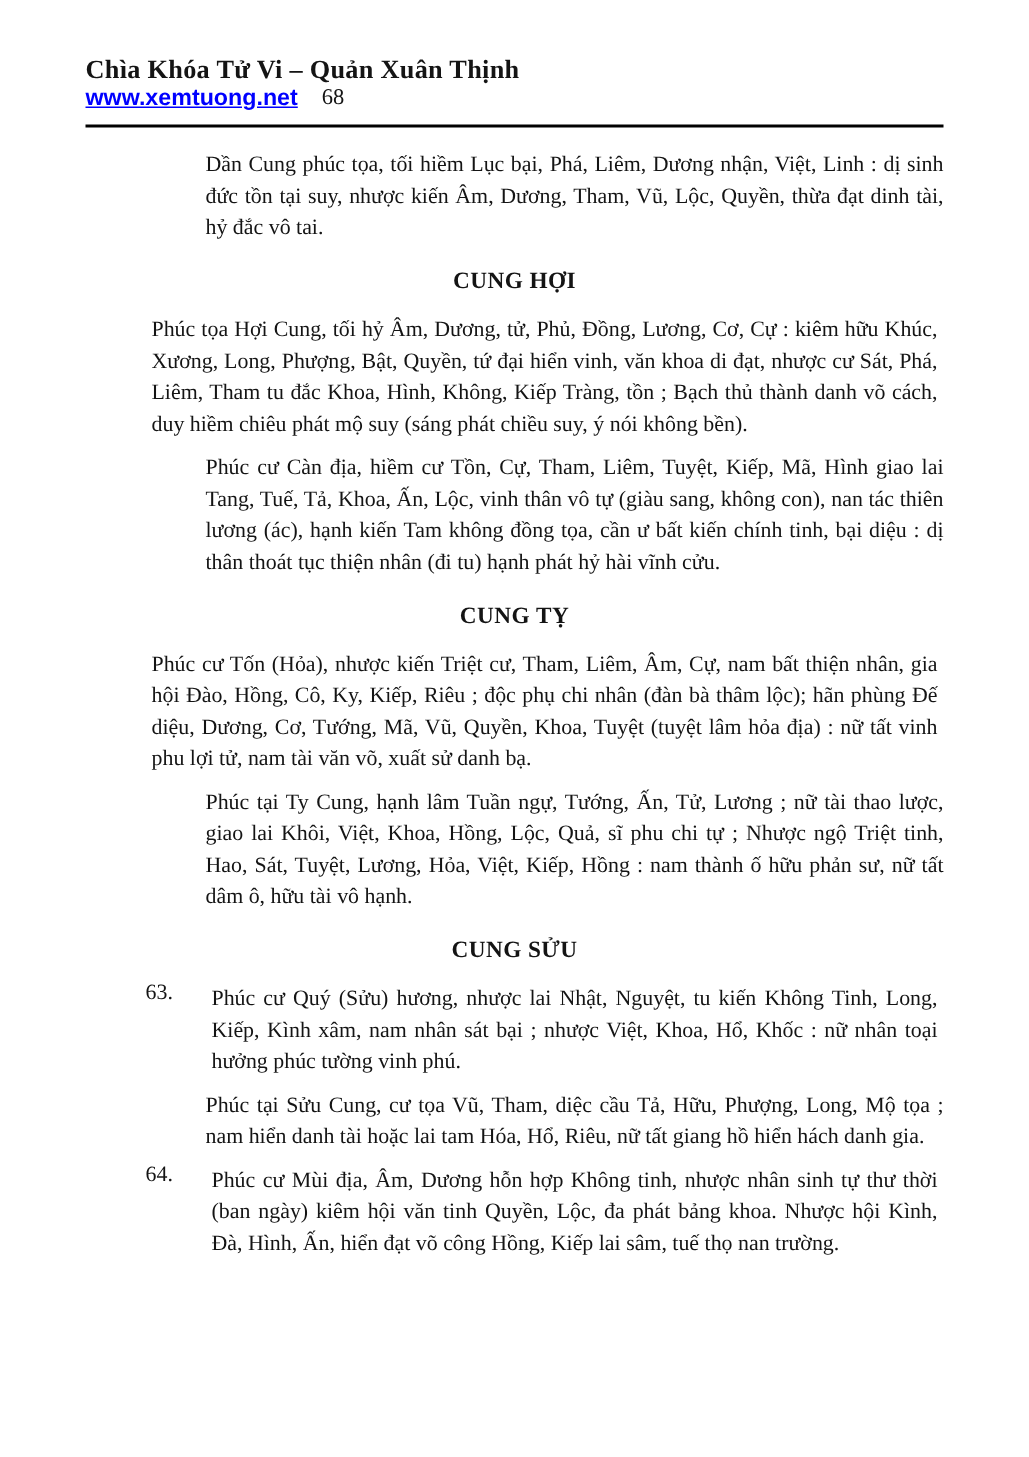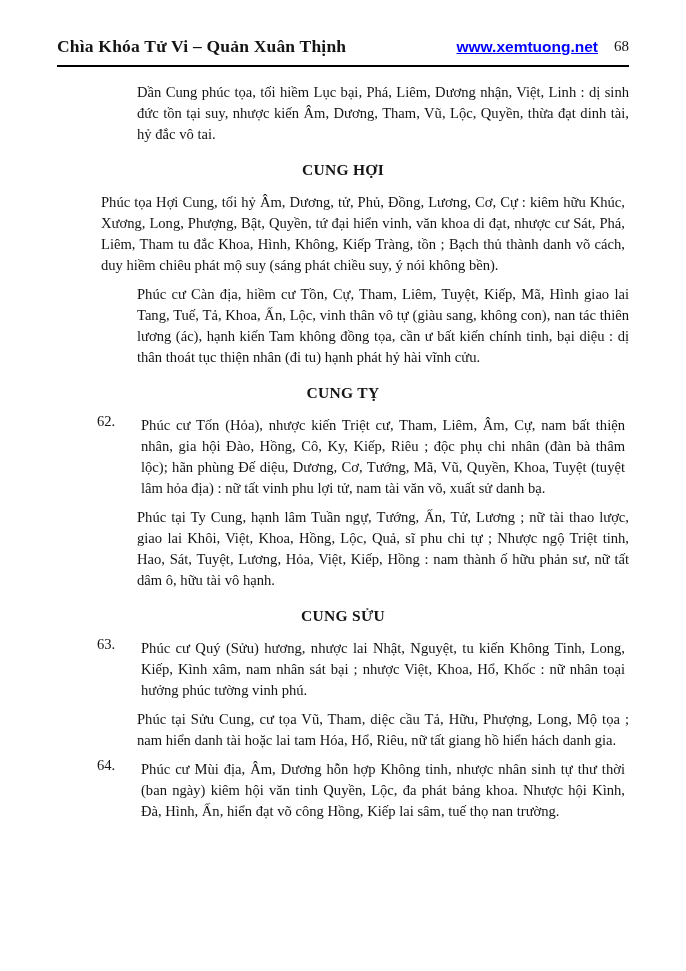--- a/index.html
+++ b/index.html
@@ -14,20 +14,21 @@
     color: #141414;
     overflow: hidden;
   }
   
   .header {
     display: flex;
     align-items: baseline;
     justify-content: space-between;
     padding-bottom: 8px;
     border-bottom: 2px solid #000000;
+    flex-direction: column;
   }
   .book-title {
     font-size: 17.5px;
     font-weight: bold;
     letter-spacing: 0.2px;
     white-space: nowrap;
   }
   .header-right { display: flex; align-items: flex-start; }
   .site-link {
     font-family: "Liberation Sans", sans-serif;
@@ -88,21 +89,20 @@
     <p class="para">Dần Cung phúc tọa, tối hiềm Lục bại, Phá, Liêm, Dương nhận, Việt, Linh : dị sinh đức tồn tại suy, nhược kiến Âm, Dương, Tham, Vũ, Lộc, Quyền, thừa đạt dinh tài, hỷ đắc vô tai.</p>
 
     <h2 class="section-heading">CUNG HỢI</h2>
     <div class="item">
       <p class="item-text">Phúc tọa Hợi Cung, tối hỷ Âm, Dương, tử, Phủ, Đồng, Lương, Cơ, Cự : kiêm hữu Khúc, Xương, Long, Phượng, Bật, Quyền, tứ đại hiển vinh, văn khoa di đạt, nhược cư Sát, Phá, Liêm, Tham tu đắc Khoa, Hình, Không, Kiếp Tràng, tồn ; Bạch thủ thành danh võ cách, duy hiềm chiêu phát mộ suy (sáng phát chiều suy, ý nói không bền).</p>
     </div>
     <p class="para">Phúc cư Càn địa, hiềm cư Tồn, Cự, Tham, Liêm, Tuyệt, Kiếp, Mã, Hình giao lai Tang, Tuế, Tả, Khoa, Ấn, Lộc, vinh thân vô tự (giàu sang, không con), nan tác thiên lương (ác), hạnh kiến Tam không đồng tọa, cần ư bất kiến chính tinh, bại diệu : dị thân thoát tục thiện nhân (đi tu) hạnh phát hỷ hài vĩnh cửu.</p>
 
     <h2 class="section-heading">CUNG TỴ</h2>
     <div class="item">
-      <span class="item-number">62.</span>
       <p class="item-text">Phúc cư Tốn (Hỏa), nhược kiến Triệt cư, Tham, Liêm, Âm, Cự, nam bất thiện nhân, gia hội Đào, Hồng, Cô, Ky, Kiếp, Riêu ; độc phụ chi nhân (đàn bà thâm lộc); hãn phùng Đế diệu, Dương, Cơ, Tướng, Mã, Vũ, Quyền, Khoa, Tuyệt (tuyệt lâm hỏa địa) : nữ tất vinh phu lợi tử, nam tài văn võ, xuất sử danh bạ.</p>
     </div>
     <p class="para">Phúc tại Ty Cung, hạnh lâm Tuần ngự, Tướng, Ấn, Tử, Lương ; nữ tài thao lược, giao lai Khôi, Việt, Khoa, Hồng, Lộc, Quả, sĩ phu chi tự ; Nhược ngộ Triệt tinh, Hao, Sát, Tuyệt, Lương, Hỏa, Việt, Kiếp, Hồng : nam thành ố hữu phản sư, nữ tất dâm ô, hữu tài vô hạnh.</p>
 
     <h2 class="section-heading">CUNG SỬU</h2>
     <div class="item">
       <span class="item-number">63.</span>
       <p class="item-text">Phúc cư Quý (Sửu) hương, nhược lai Nhật, Nguyệt, tu kiến Không Tinh, Long, Kiếp, Kình xâm, nam nhân sát bại ; nhược Việt, Khoa, Hổ, Khốc : nữ nhân toại hưởng phúc tường vinh phú.</p>
     </div>
     <p class="para">Phúc tại Sửu Cung, cư tọa Vũ, Tham, diệc cầu Tả, Hữu, Phượng, Long, Mộ tọa ; nam hiển danh tài hoặc lai tam Hóa, Hổ, Riêu, nữ tất giang hồ hiển hách danh gia.</p>

